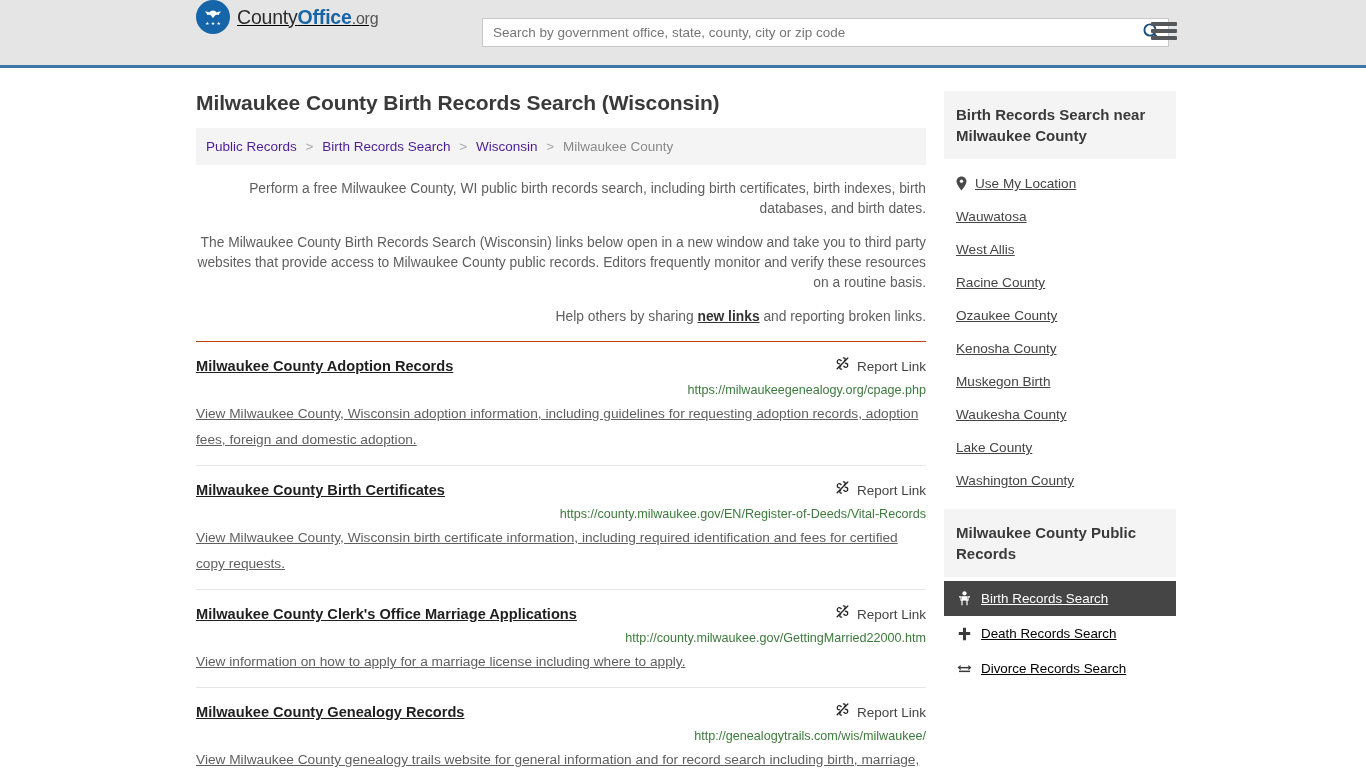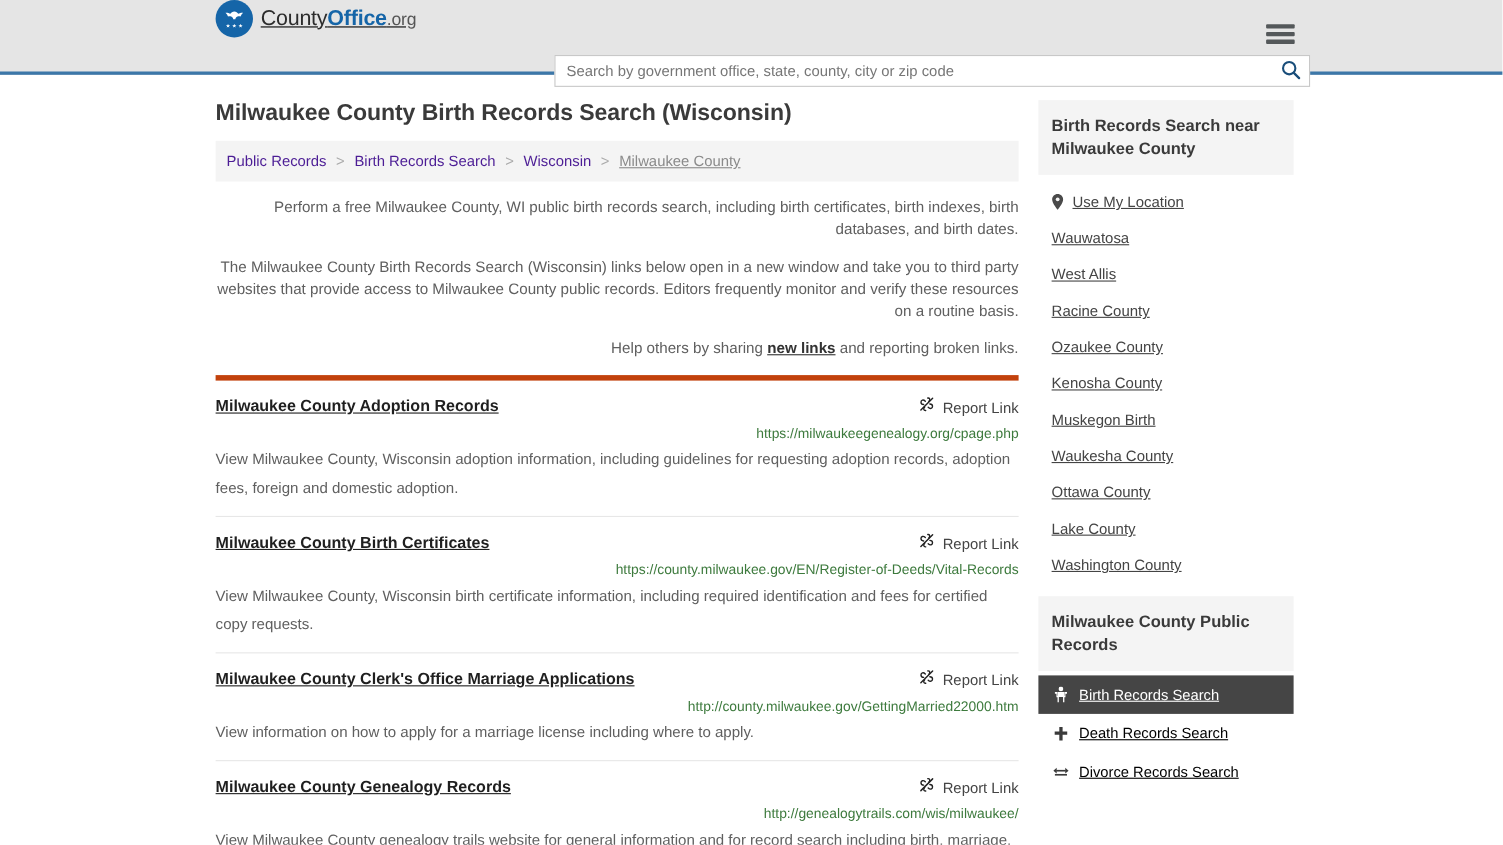--- a/index.html
+++ b/index.html
@@ -44,29 +44,28 @@
     font-size: 19.5px;
     color: #2c2c2c;
     letter-spacing: -0.2px;
     white-space: nowrap;
   }
   .logo-text .lt-office { color: #1565a8; font-weight: bold; }
   .logo-text .lt-org { color: #555; font-size: 16px; }
 
   .search-wrap {
     position: absolute;
-    left: 504px;
+    left: 482px;
     top: 18px;
     width: 687px;
     height: 29px;
     display: flex;
     align-items: stretch;
     background: #fff;
     border: 1px solid #c8c8c8;
-    margin-top: 32px;
   }
   .search-input {
     flex: 1 1 auto;
     border: 0;
     outline: none;
     font-size: 13.5px;
     color: #333;
     padding: 0 10px;
     font-family: "Liberation Sans", sans-serif;
     background: transparent;
@@ -121,41 +120,41 @@
     font-size: 13.5px;
     color: #555;
     margin-bottom: 14px;
   }
   .breadcrumb a {
     color: #4c1d95;
     text-decoration: none;
     text-align: right;
   }
   .breadcrumb .sep { color: #aaa; margin: 0 5px; }
-  .breadcrumb .current { color: #8a8a8a; text-decoration: underline; }
+  .breadcrumb .current { color: #8a8a8a; }
 
   .intro p {
     font-size: 13.8px;
     line-height: 20px;
     color: #5f5f5f;
     margin: 0 0 14px 0;
     text-align: right;
   }
   .intro a.inline-link {
     color: #333;
     text-decoration: underline;
     font-weight: bold;
   }
 
   
   .result {
     border-top: 1px solid #e7e7e7;
     padding: 14px 0 12px 0;
   }
-  .result:first-of-type { border-top: 5px solid #c2410c; }
+  .result:first-of-type { border-top: 1px solid #c2410c; }
   .result-head {
     display: flex;
     align-items: flex-start;
     justify-content: space-between;
   }
   .result-title {
     font-size: 14.6px;
     font-weight: bold;
     color: #1f1f1f;
     text-decoration: underline;
@@ -179,20 +178,21 @@
     margin-top: 5px;
     line-height: 16px;
     word-break: break-all;
     text-align: right;
   }
   .result-desc {
     font-size: 13.7px;
     color: #5f5f5f;
     line-height: 26px;
     margin-top: 3px;
+    text-decoration: underline;
   }
 
   
   .side-box { margin-bottom: 12px; }
   .side-head {
     background: #f4f4f4;
     padding: 13px 12px;
     font-size: 15px;
     font-weight: bold;
     color: #3a3a3a;
@@ -404,23 +404,20 @@
         <div class="side-item">
           <a class="lbl">Kenosha County</a>
         </div>
         <div class="side-item">
           <a class="lbl">Muskegon Birth</a>
         </div>
         <div class="side-item">
           <a class="lbl">Waukesha County</a>
         </div>
         <div class="side-item">
-          <a class="lbl">Ottawa County</a>
-        </div>
-        <div class="side-item">
           <a class="lbl">Lake County</a>
         </div>
         <div class="side-item">
           <a class="lbl">Washington County</a>
         </div>
       </div>
     </div>
 
     <div class="side-box">
       <div class="side-head">Milwaukee County Public Records</div>

